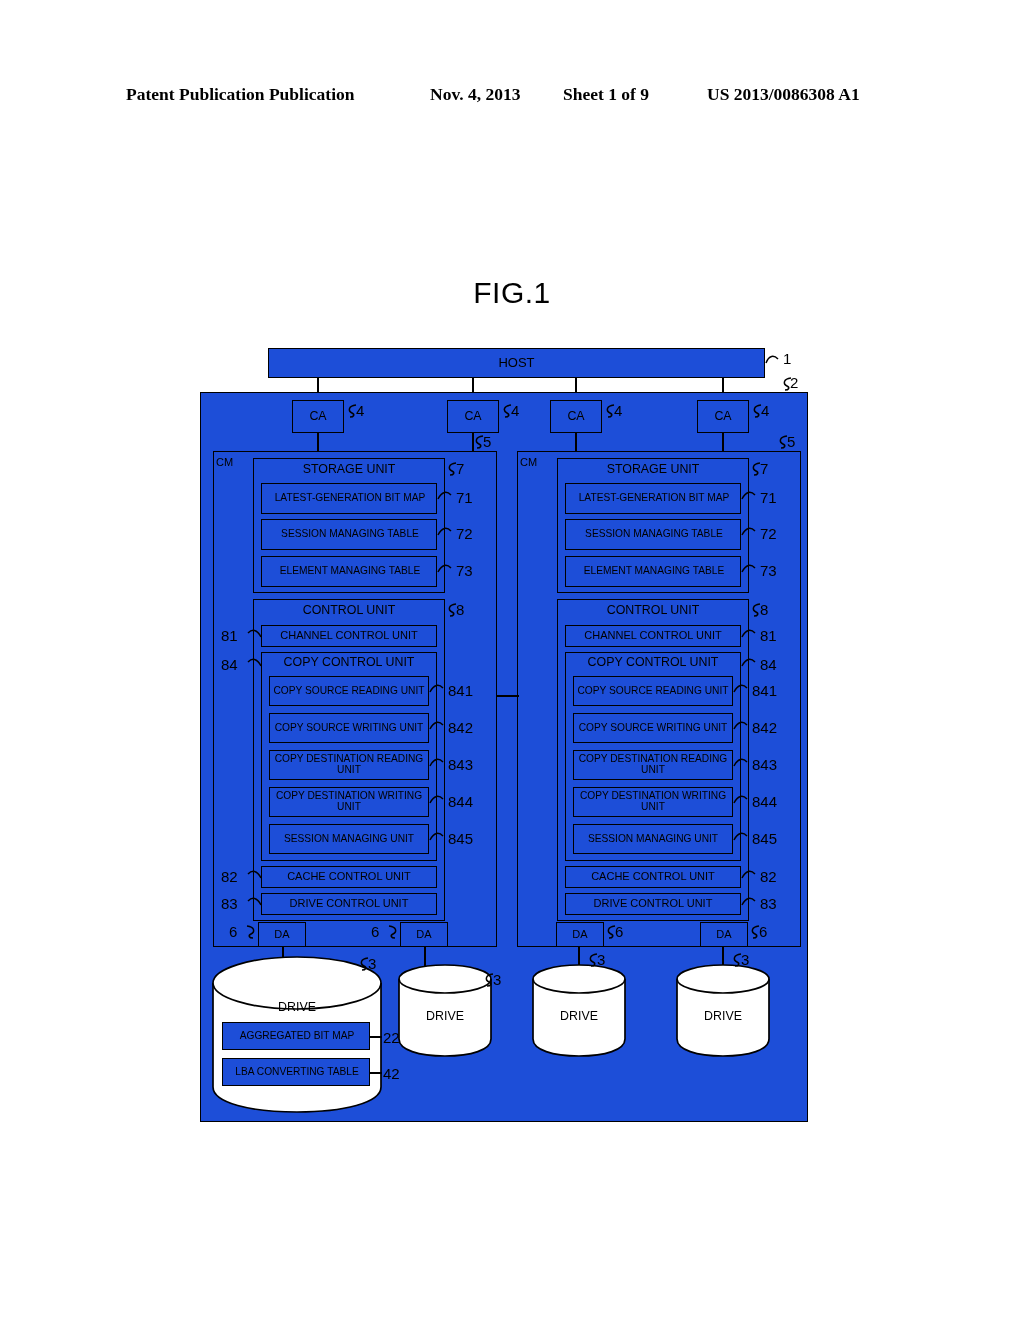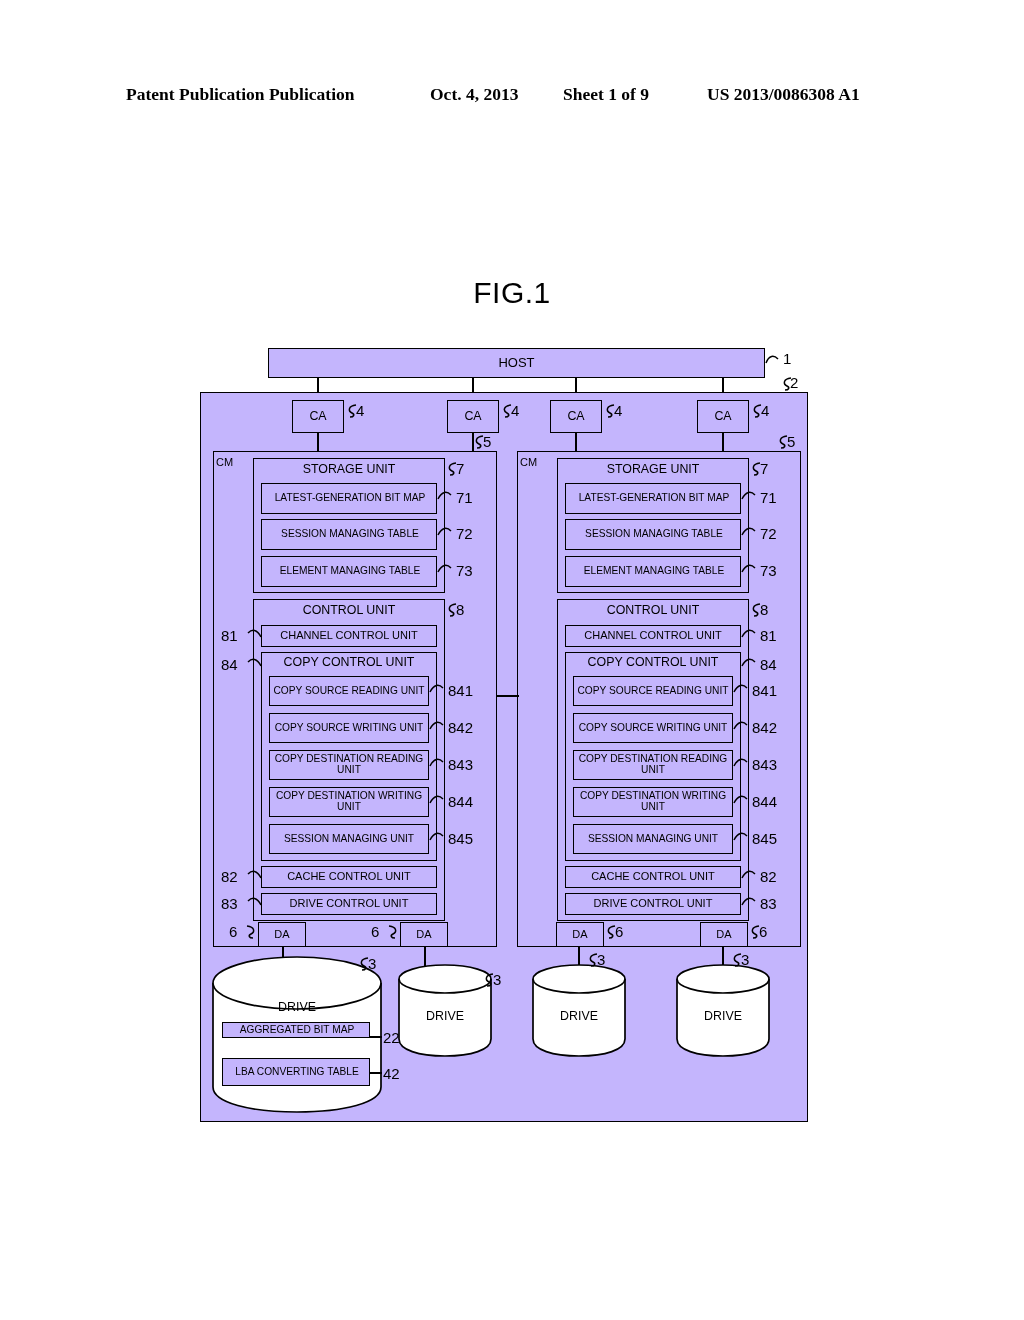--- a/index.html
+++ b/index.html
@@ -10,21 +10,21 @@
   .pub-header span{position:absolute;font-family:"Liberation Serif",serif;font-weight:bold;font-size:17.5px;white-space:nowrap;}
   .ph-title{left:126px;top:0;}
   .ph-date{left:430px;top:0;}
   .ph-sheet{left:563px;top:0;}
   .ph-num{left:707px;top:0;}
 
   
   .fig-title{position:absolute;left:0;top:276px;width:1024px;text-align:center;font-size:30px;letter-spacing:.5px;}
 
   
-  .bx{position:absolute;box-sizing:border-box;border:1.6px solid #000;background:#c4b5fd;padding-left:20px;}
+  .bx{position:absolute;box-sizing:border-box;border:1.6px solid #000;background:#1d4ed8;padding-left:20px;}
   .bx.thin{border-width:1.3px;}
   .lbl{position:absolute;display:flex;align-items:center;justify-content:center;text-align:center;line-height:1.06;box-sizing:border-box;}
 
   .t10{font-size:10.2px;}
   .t11{font-size:11px;}
   .t12{font-size:12.4px;}
   .t13{font-size:13px;}
 
   
   .ref{position:absolute;font-size:15px;font-family:"Liberation Sans",sans-serif;white-space:nowrap;}
@@ -40,21 +40,21 @@
 
   
   .sq{position:absolute;}
   .sq svg{display:block;overflow:visible;}
 </style>
 </head>
 <body>
 
 <div class="pub-header">
   <span class="ph-title">Patent Publication Publication</span>
-  <span class="ph-date">Oct. 4, 2013</span>
+  <span class="ph-date">Nov. 4, 2013</span>
   <span class="ph-sheet">Sheet 1 of 9</span>
   <span class="ph-num">US 2013/0086308 A1</span>
 </div>
 
 <div class="fig-title">FIG.1</div>
 
 <div class="bx" style="left:268px;top:348px;width:497px;height:30px;">
   <div class="lbl t13" style="left:0;top:0;width:100%;height:100%;">HOST</div>
 </div>
 
@@ -465,21 +465,21 @@
   </svg>
 </div>
 <div class="lbl t12" style="left:211px;top:1000px;width:172px;height:16px;">DRIVE</div>
 <div class="sq" style="left:358px;top:956px;">
   <svg width="14" height="16" viewBox="0 0 14 16">
       <path d="M10 2 C2 3, 2 8, 6 10 C9 11.5, 8 14, 4 14" fill="none" stroke="#000" stroke-width="1.5"></path>
     </svg>
 </div>
 <div class="ref" style="left:368px;top:955px;">3</div>
 
-<div class="bx thin" style="left:222px;top:1022px;width:148px;height:16px;">
+<div class="bx thin" style="left:222px;top:1022px;width:148px;height:28px;">
   <div class="lbl t10" style="left:2px;top:0;width:144px;height:100%;">AGGREGATED BIT MAP</div>
 </div>
 <div class="ln lnh" style="left:370px;top:1036px;width:12px;"></div>
 <div class="ref" style="left:383px;top:1029px;">22</div>
 
 <div class="bx thin" style="left:222px;top:1058px;width:148px;height:28px;">
   <div class="lbl t10" style="left:2px;top:0;width:144px;height:100%;">LBA CONVERTING TABLE</div>
 </div>
 <div class="ln lnh" style="left:370px;top:1072px;width:12px;"></div>
 <div class="ref" style="left:383px;top:1065px;">42</div>

